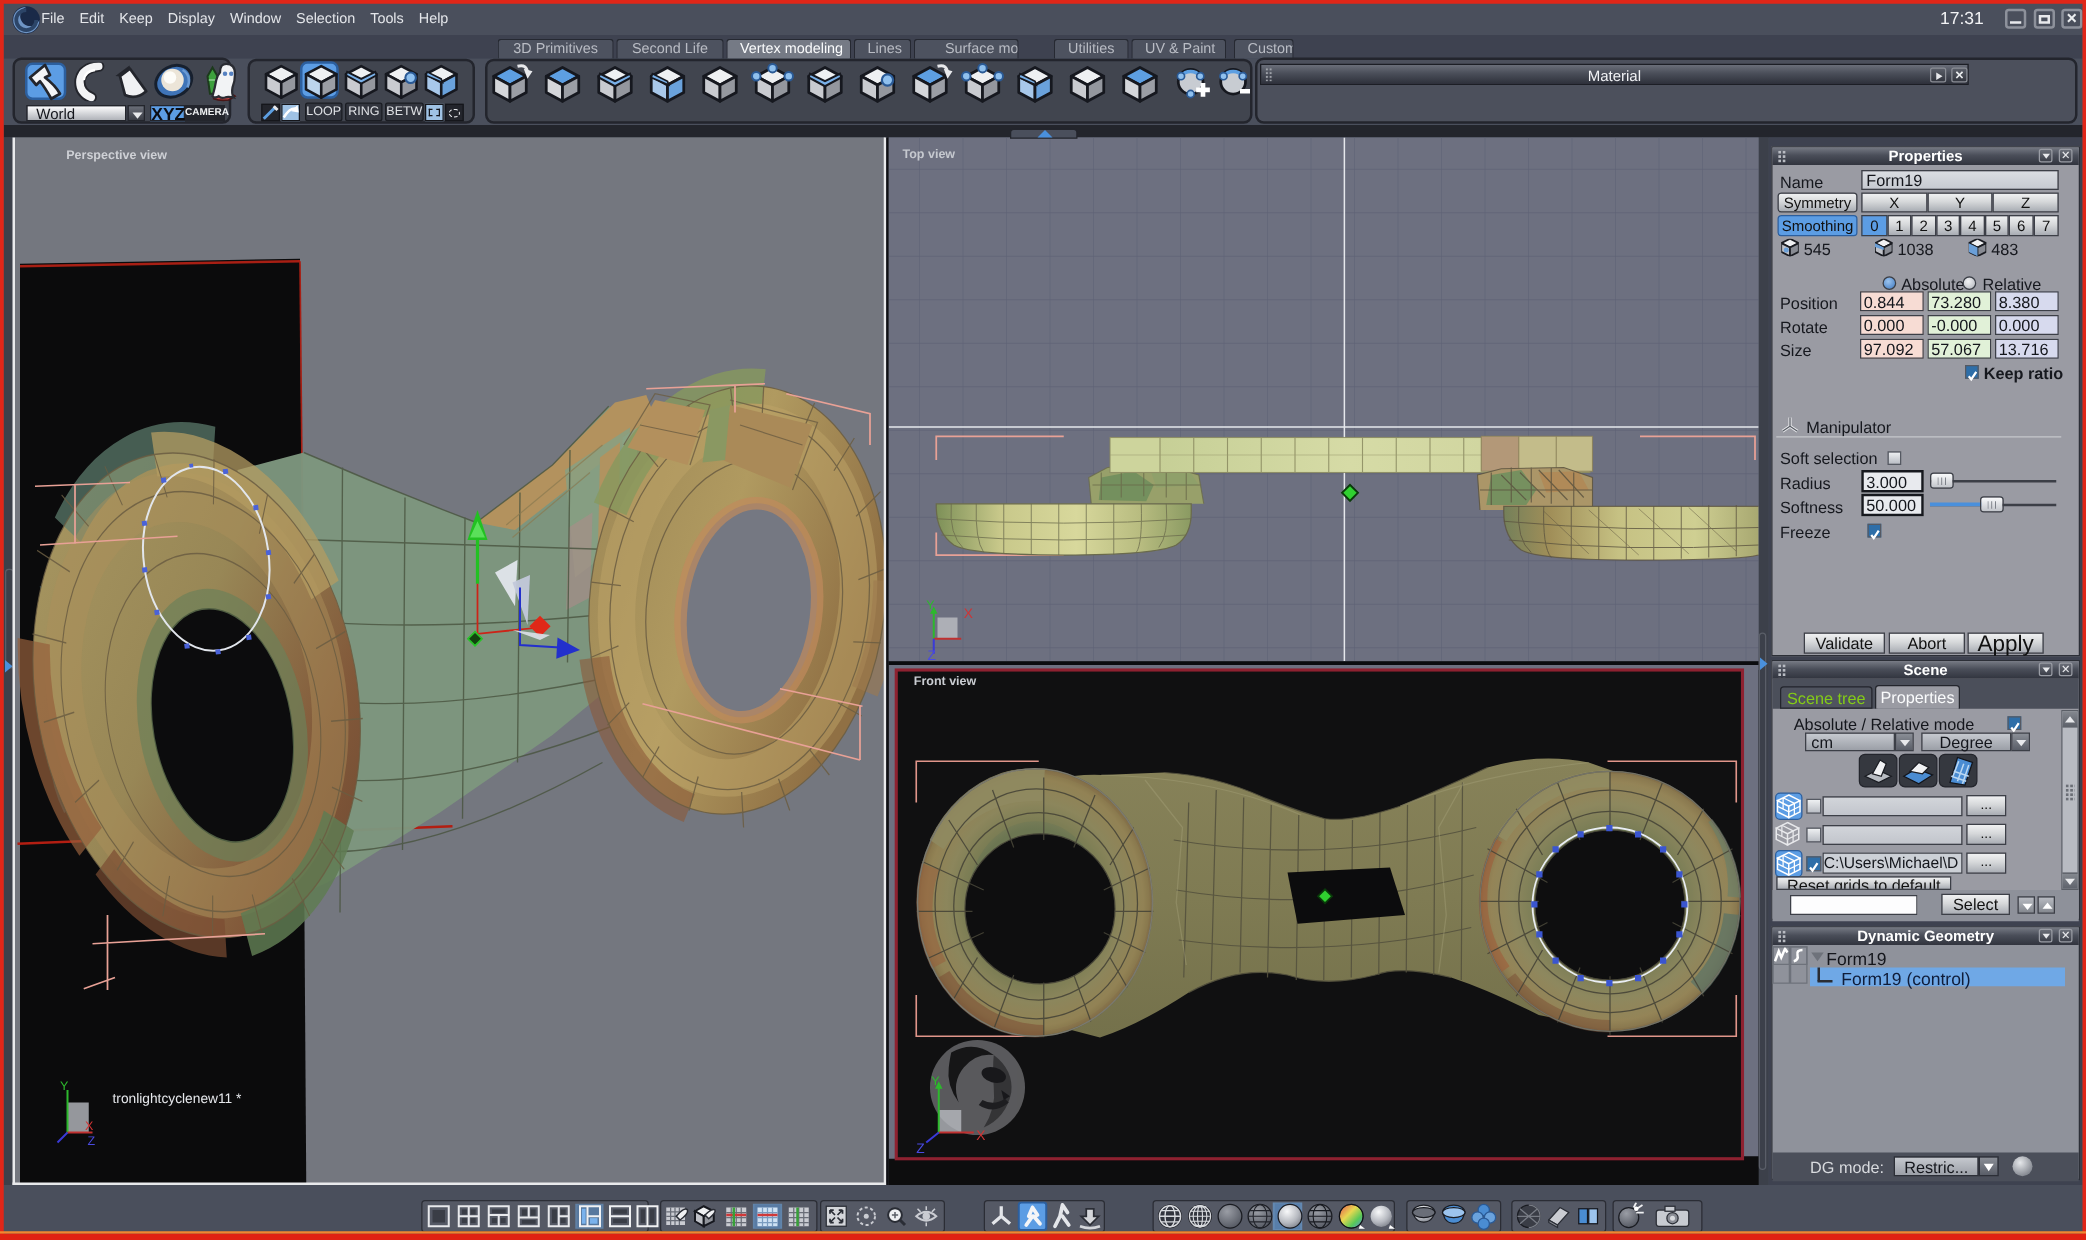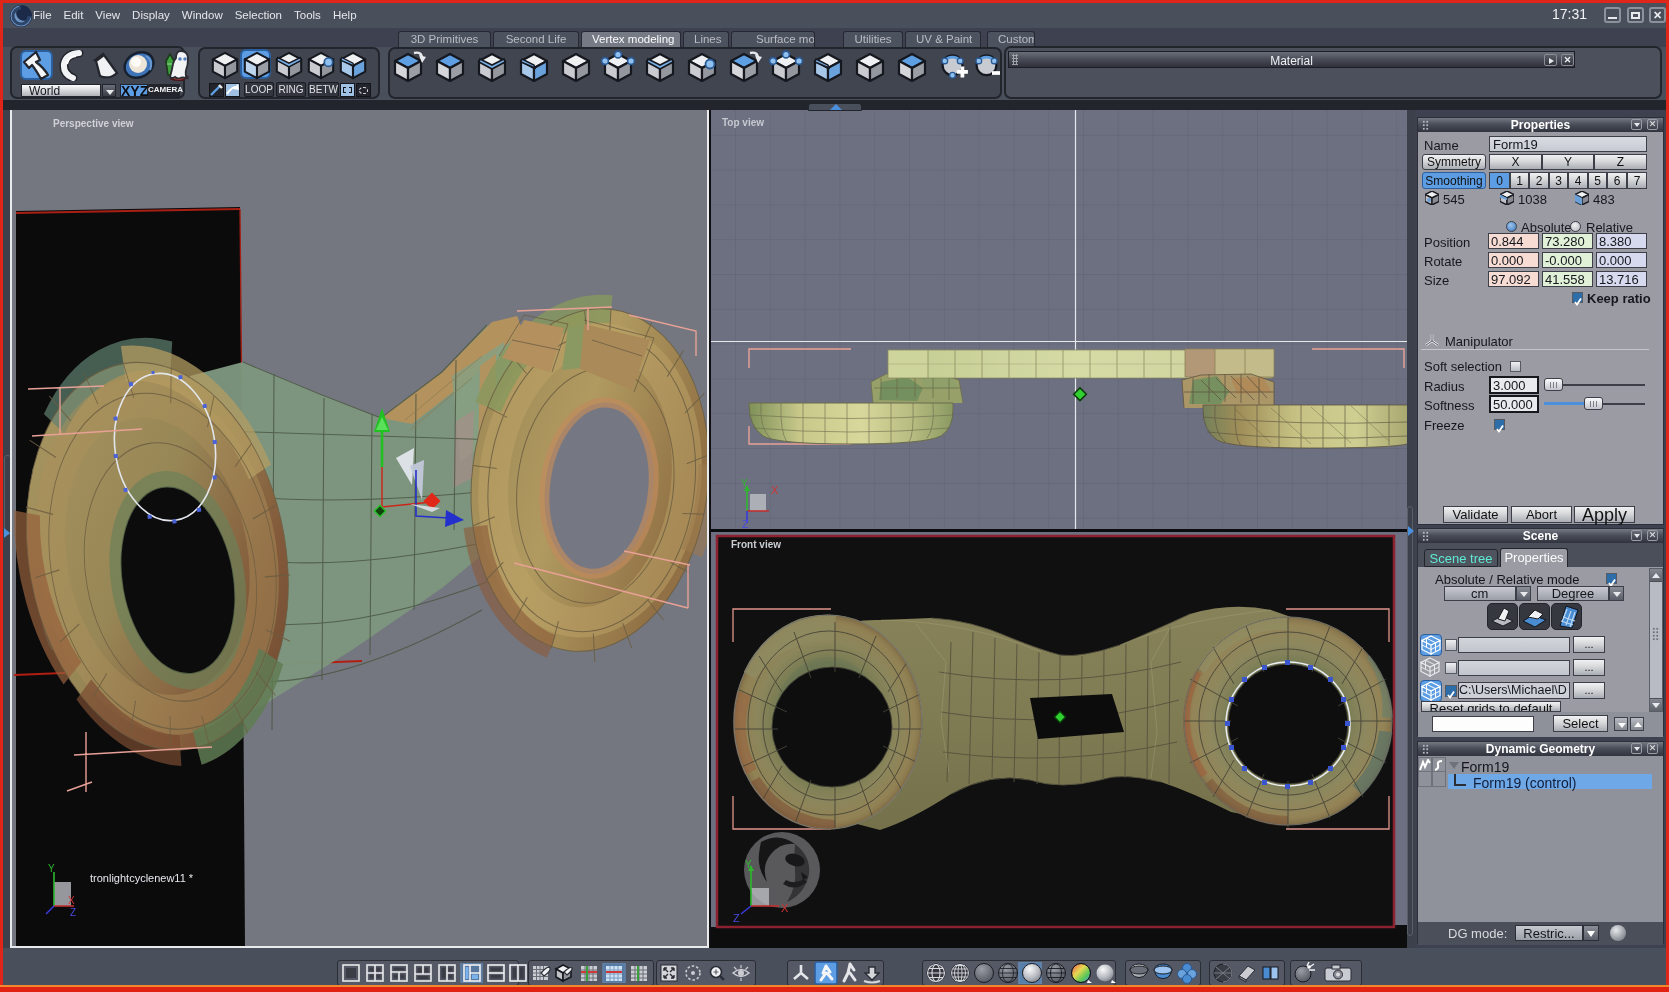--- a/index.html
+++ b/index.html
@@ -30,21 +30,21 @@
 
 <div class="abs" style="left:3px;top:3px;width:1663px;height:25px;background:#4a4f5c;">
   <svg class="abs" style="left:6px;top:1px" width="24" height="24" viewBox="0 0 24 24">
     <circle cx="12" cy="12" r="11" fill="#1a2a48"></circle>
     <path d="M12 1.5 A10.5 10.5 0 1 0 22.5 12 A8 8 0 1 1 12 1.5 Z" fill="#6e94c4"></path>
     <path d="M12 4 A8 8 0 1 0 20 12" fill="none" stroke="#2c4568" stroke-width="3"></path>
   </svg>
   <div class="abs" style="left:30px;top:6px;display:flex;">
     <span class="menu-item">File</span>
       <span class="menu-item">Edit</span>
-      <span class="menu-item">View</span>
+      <span class="menu-item">Keep</span>
       <span class="menu-item">Display</span>
       <span class="menu-item">Window</span>
       <span class="menu-item">Selection</span>
       <span class="menu-item">Tools</span>
       <span class="menu-item">Help</span>
   </div>
   <div class="abs" style="left:1549px;top:3px;color:#f2f3f5;font-size:14px;">17:31</div>
   <div class="abs" style="left:1601px;top:4px;width:17px;height:16px;border:2px solid #8d919b;border-radius:3px;">
       <div class="abs" style="left:2px;top:8px;width:9px;height:2px;background:#e8e9ec"></div>
     </div>
@@ -718,21 +718,21 @@
   <div class="lbl" style="left:6px;top:117px;">Position</div>
   <div class="field" style="left:70px;top:115px;width:51px;height:16px;background:#f7dcd4;font-size:13px;padding:0 2px;">0.844</div>
   <div class="field" style="left:124px;top:115px;width:51px;height:16px;background:#e1f1d8;font-size:13px;padding:0 2px;">73.280</div>
   <div class="field" style="left:178px;top:115px;width:51px;height:16px;background:#d7daee;font-size:13px;padding:0 2px;">8.380</div>
   <div class="lbl" style="left:6px;top:136px;">Rotate</div>
   <div class="field" style="left:70px;top:134px;width:51px;height:16px;background:#f7dcd4;font-size:13px;padding:0 2px;">0.000</div>
   <div class="field" style="left:124px;top:134px;width:51px;height:16px;background:#e1f1d8;font-size:13px;padding:0 2px;">-0.000</div>
   <div class="field" style="left:178px;top:134px;width:51px;height:16px;background:#d7daee;font-size:13px;padding:0 2px;">0.000</div>
   <div class="lbl" style="left:6px;top:155px;">Size</div>
   <div class="field" style="left:70px;top:153px;width:51px;height:16px;background:#f7dcd4;font-size:13px;padding:0 2px;">97.092</div>
-  <div class="field" style="left:124px;top:153px;width:51px;height:16px;background:#e1f1d8;font-size:13px;padding:0 2px;">41.558</div>
+  <div class="field" style="left:124px;top:153px;width:51px;height:16px;background:#e1f1d8;font-size:13px;padding:0 2px;">57.067</div>
   <div class="field" style="left:178px;top:153px;width:51px;height:16px;background:#d7daee;font-size:13px;padding:0 2px;">13.716</div>
   <div class="cb on" style="left:154px;top:174px;"><svg width="10" height="10" viewBox="0 0 10 10">
         <path d="M2 5 L4 7.5 L8 1.5" fill="none" stroke="#fff" stroke-width="1.8"></path>
       </svg></div>
   <div class="lbl" style="left:169px;top:173px;font-weight:bold;">Keep ratio</div>
   <svg class="abs" style="left:6px;top:215px" width="16" height="16" viewBox="0 0 16 16">
       <path d="M8 8 L8 1 M8 8 L2 12 M8 8 L14 12" stroke="#e8e9ec" stroke-width="2.6"></path>
       <path d="M8 8 L8 1 M8 8 L2 12 M8 8 L14 12" stroke="#5a5e66" stroke-width="1"></path>
     </svg>
   <div class="lbl" style="left:27px;top:216px;">Manipulator</div>
@@ -762,27 +762,27 @@
 </div>
 
 <div class="ppanel" style="left:1417px;top:528px;width:247px;height:208px;">
   <div class="ptitle">Scene</div>
   <div class="abs" style="left:4px;top:2px;width:7px;height:11px;background-image:radial-gradient(circle,#b8bbc2 1px,transparent 1.2px);background-size:3.5px 3.5px;"></div>
   <div class="tbtn" style="left:213px;">
       <div style="margin:3px 0 0 2px;width:0;border-top:4px solid #e8e9ec;border-left:3px solid transparent;border-right:3px solid transparent;"></div>
     </div>
   <div class="tbtn" style="left:229px;">✕</div>
   <div class="abs" style="left:0;top:14px;width:245px;height:24px;background:#4b4f5a;"></div>
-  <div class="abs" style="left:6px;top:20px;width:74px;height:18px;background:#4f535e;border:1px solid #23252c;border-radius:3px 3px 0 0;color:#5eead4;font-size:13px;text-align:center;line-height:17px;">Scene tree</div>
+  <div class="abs" style="left:6px;top:20px;width:74px;height:18px;background:#4f535e;border:1px solid #23252c;border-radius:3px 3px 0 0;color:#84cc16;font-size:13px;text-align:center;line-height:17px;">Scene tree</div>
   <div class="abs" style="left:82px;top:19px;width:68px;height:19px;background:#9a9ba3;border:1px solid #23252c;border-bottom:none;border-radius:3px 3px 0 0;color:#fafbfc;font-size:13px;text-align:center;line-height:18px;">Properties</div>
   <div class="abs" style="left:17px;top:43px;color:#14161c;font-size:13px;">Absolute / Relative mode</div>
   <div class="cb on" style="left:188px;top:44px;"><svg width="10" height="10" viewBox="0 0 10 10">
         <path d="M2 5 L4 7.5 L8 1.5" fill="none" stroke="#fff" stroke-width="1.8"></path>
       </svg></div>
-  <div class="abs" style="left:26px;top:57px;width:72px;height:15px;background:linear-gradient(#c6c9cf,#9b9fa7);border:1px solid #3c3f47;color:#14161c;font-size:13px;padding-left:26px;line-height:14px;">cm</div>
+  <div class="abs" style="left:26px;top:57px;width:72px;height:15px;background:linear-gradient(#c6c9cf,#9b9fa7);border:1px solid #3c3f47;color:#14161c;font-size:13px;padding-left:4px;line-height:14px;">cm</div>
   <div class="abs" style="left:98px;top:57px;width:15px;height:15px;background:linear-gradient(#8a8e96,#5a5e68);border:1px solid #3c3f47;">
       <div style="margin:5px 0 0 3px;width:0;border-top:5px solid #e8e9ec;border-left:4px solid transparent;border-right:4px solid transparent;"></div>
     </div>
   <div class="abs" style="left:119px;top:57px;width:72px;height:15px;background:linear-gradient(#c6c9cf,#9b9fa7);border:1px solid #3c3f47;color:#14161c;font-size:13px;text-align:center;line-height:14px;">Degree</div>
   <div class="abs" style="left:191px;top:57px;width:15px;height:15px;background:linear-gradient(#8a8e96,#5a5e68);border:1px solid #3c3f47;">
       <div style="margin:5px 0 0 3px;width:0;border-top:5px solid #e8e9ec;border-left:4px solid transparent;border-right:4px solid transparent;"></div>
     </div>
   <div class="abs" style="left:69px;top:74px;width:31px;height:27px;background:#35383f;border:1px solid #23252c;border-radius:5px;"><svg width="29" height="25" viewBox="0 0 29 25">
         <path d="M4 17 L14 12 L25 17 L15 22 Z" fill="#b8bcc2" stroke="#1a1c22"></path>
         <path d="M10 15 L16 4 L21 7 L17 17 Z" fill="#f0f1f3" stroke="#1a1c22"></path>

